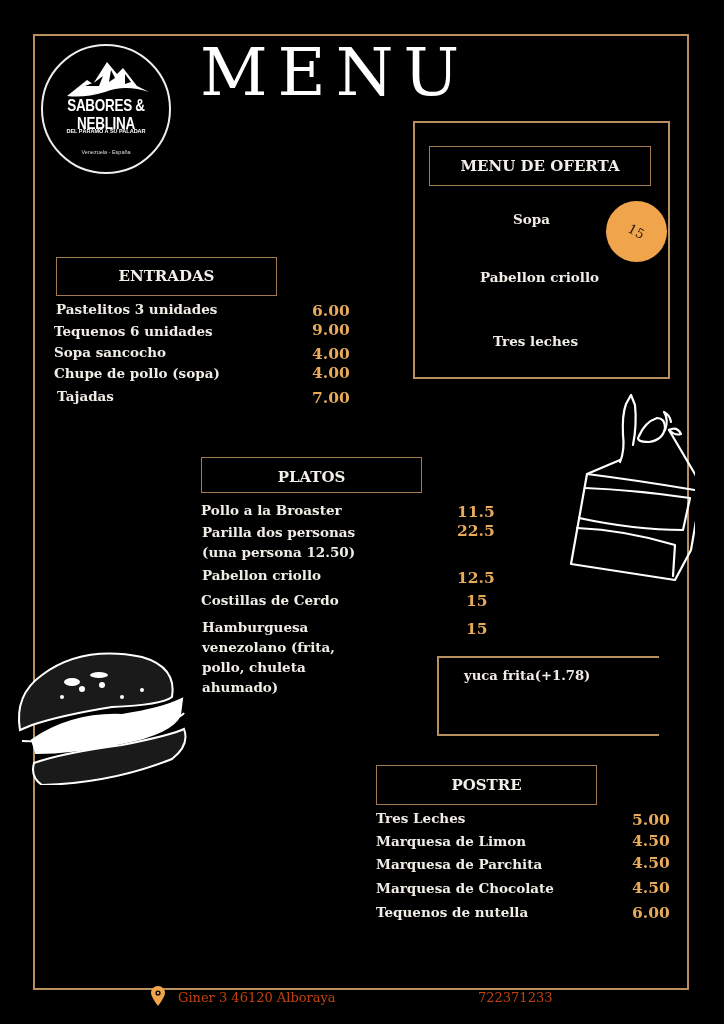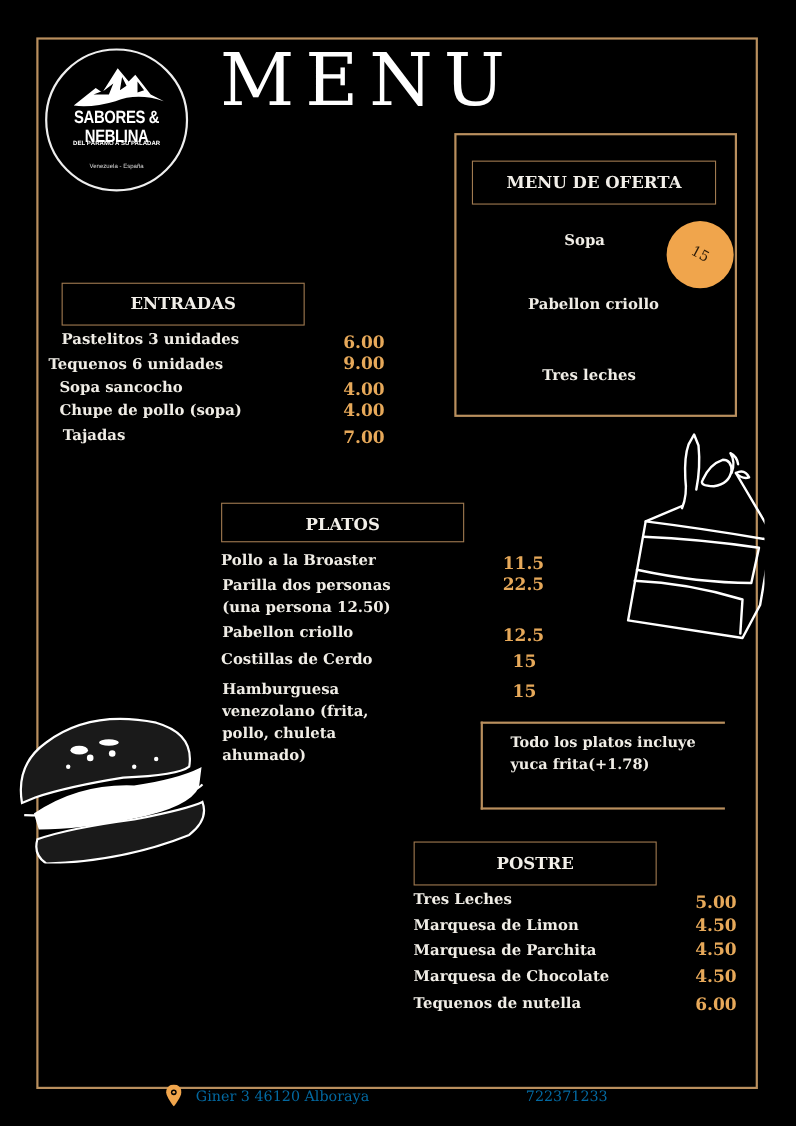--- a/index.html
+++ b/index.html
@@ -13,21 +13,21 @@
   .logo svg { position:absolute; left:22px; top:10px; }
   .title { left:200px; top:40px; font-size:66px; letter-spacing:10px; color:#fff; font-family:"DejaVu Serif","Liberation Serif",serif; font-weight:normal; line-height:1; }
   .sechead { position:absolute; border:1px solid #a07a50; box-sizing:border-box; text-align:center; font-weight:bold; font-size:15px; color:#f2efe9; }
   .item { position:absolute; font-weight:bold; font-size:13.5px; color:#f0ede6; white-space:nowrap; }
   .price { position:absolute; font-weight:bold; font-size:15.5px; color:#e7a95a; white-space:nowrap; }
   .offer-box { left:413px; top:121px; width:257px; height:258px; border:2px solid #b98f5e; box-sizing:border-box; }
   .offer-item { position:absolute; font-weight:bold; font-size:13.5px; color:#f0ede6; white-space:nowrap; }
   .badge { left:606px; top:201px; width:61px; height:61px; border-radius:50%; background:#f0a54c; color:#2a1a08; display:flex; align-items:center; justify-content:center; font-size:13px; }
   .badge span { transform:rotate(28deg); display:inline-block; }
   .note { left:437px; top:656px; width:222px; height:80px; border-left:2px solid #b98f5e; border-top:2px solid #b98f5e; border-bottom:2px solid #b98f5e; box-sizing:border-box; padding:8px 0 0 25px; font-weight:bold; font-size:13.2px; line-height:20px; color:#f0ede6; }
-  .footer-text { position:absolute; top:990px; font-size:13px; color:#0369a1; }
+  .footer-text { position:absolute; top:990px; font-size:13px; color:#c2410c; }
 </style>
 </head>
 <body>
 
 <div class="frame"></div>
 
 <div class="abs logo">
   <svg width="86" height="46" viewBox="0 0 86 46">
     <path d="M2 40 L22 24 L28 28 L42 6 L52 18 L58 12 L72 30 L84 36 Q60 28 40 36 Q20 42 2 40 Z" fill="#fff"></path>
     <path d="M20 30 L30 26 L38 20 L34 30 Z M46 14 L50 22 L44 26 Z M60 18 L66 26 L60 28 Z" fill="#000"></path>
@@ -44,21 +44,21 @@
 <div class="offer-item" style="left:513px;top:211px;">Sopa</div>
 <div class="offer-item" style="left:480px;top:269px;">Pabellon criollo</div>
 <div class="offer-item" style="left:493px;top:333px;">Tres leches</div>
 <div class="abs badge">
     <span>15</span>
   </div>
 
 <div class="sechead" style="left:56px;top:257px;width:221px;height:39px;line-height:37px;">ENTRADAS</div>
 <div class="item" style="left:56px;top:301px;">Pastelitos 3 unidades</div>
 <div class="price" style="left:312px;top:301px;">6.00</div>
-<div class="item" style="left:44px;top:323px;">Tequenos 6 unidades</div>
+<div class="item" style="left:54px;top:323px;">Tequenos 6 unidades</div>
 <div class="price" style="left:312px;top:320px;">9.00</div>
 <div class="item" style="left:54px;top:344px;">Sopa sancocho</div>
 <div class="price" style="left:312px;top:344px;">4.00</div>
 <div class="item" style="left:54px;top:365px;">Chupe de pollo (sopa)</div>
 <div class="price" style="left:312px;top:363px;">4.00</div>
 <div class="item" style="left:57px;top:388px;">Tajadas</div>
 <div class="price" style="left:312px;top:388px;">7.00</div>
 
 <svg class="abs" style="left:565px;top:390px;" width="130" height="195" viewBox="0 0 130 195">
   <g fill="none" stroke="#fff" stroke-width="2.2" stroke-linecap="round" stroke-linejoin="round">
@@ -84,21 +84,20 @@
 <div class="price" style="left:457px;top:568px;">12.5</div>
 <div class="item" style="left:201px;top:592px;">Costillas de Cerdo</div>
 <div class="price" style="left:466px;top:591px;">15</div>
 <div class="item" style="left:202px;top:619px;">Hamburguesa</div>
 <div class="item" style="left:202px;top:639px;">venezolano (frita,</div>
 <div class="item" style="left:202px;top:659px;">pollo, chuleta</div>
 <div class="item" style="left:202px;top:679px;">ahumado)</div>
 <div class="price" style="left:466px;top:619px;">15</div>
 
 <div class="abs note">
-  <div>Todo los platos incluye</div>
   <div>yuca frita(+1.78)</div>
 </div>
 
 <svg class="abs" style="left:12px;top:635px;" width="180" height="150" viewBox="0 0 180 150">
   <g stroke="#fff" stroke-width="2" fill="#111">
     <path d="M8 95 Q2 60 30 40 Q70 10 130 22 Q165 32 160 62 Q150 70 100 72 Q50 80 20 90 Z" fill="#1a1a1a"></path>
     <path d="M20 105 Q60 78 110 80 Q150 74 170 64 L168 80 Q160 98 110 108 Q60 118 24 118 Z" fill="#fff" stroke="#fff"></path>
     <path d="M10 106 Q60 108 130 96 Q168 84 172 78" fill="none"></path>
     <path d="M22 128 Q50 118 110 110 Q160 100 172 94 Q178 110 160 124 Q100 148 30 150 Q18 142 22 128 Z" fill="#1a1a1a"></path>
   </g>

